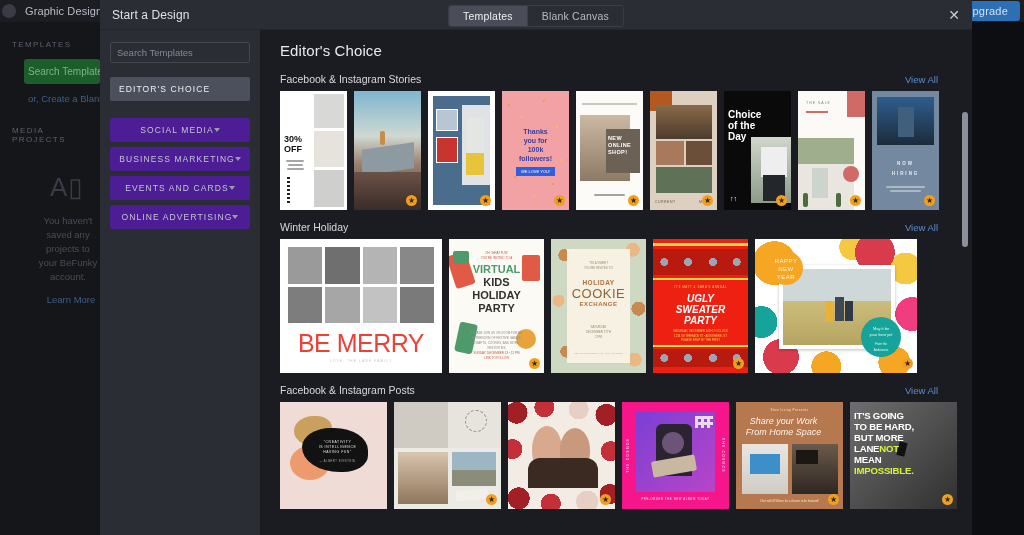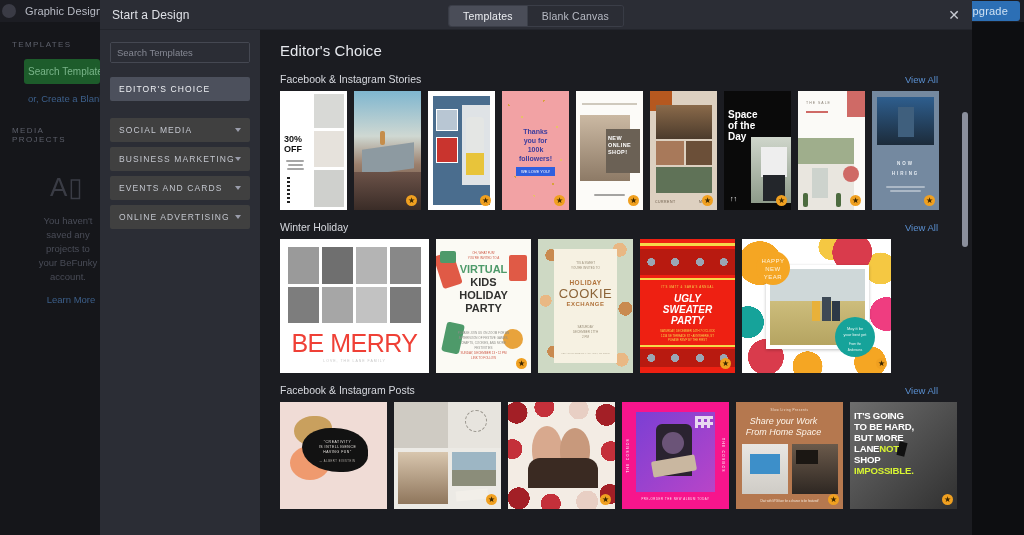--- a/index.html
+++ b/index.html
@@ -95,22 +95,22 @@
   #search-input::placeholder { color: #858893; }
 
   .nav-item {
     font-size: 8.5px; letter-spacing: 1.1px; color: #c3c6ce;
     padding: 7px 9px; border-radius: 2px; margin-bottom: 2px;
   }
   .nav-item.active { background: #4c505c; color: #eef0f4; }
   .nav-item.plain { background: #33353e; }
   .nav-gap { height: 15px; }
   .nav-cat {
-    display: flex; align-items: center; justify-content: space-between;
-    background: #404040; font-size: 8.5px; letter-spacing: 1.1px; color: #c3c6ce;
+    display: flex; align-items: center; justify-content: center;
+    background: #4c1d95; font-size: 8.5px; letter-spacing: 1.1px; color: #c3c6ce;
     padding: 7px 9px; border-radius: 2px; margin-bottom: 5px;
   }
   .chev { width: 0; height: 0; border-left: 3.5px solid transparent;
     border-right: 3.5px solid transparent; border-top: 4px solid #9a9dab; }
 
   
   #modal-content {
     flex: 1; background: #1b1c21; padding: 12px 14px 0 20px;
     overflow: hidden; position: relative;
   }
@@ -121,21 +121,21 @@
     margin-bottom: 6px; padding-right: 20px;
   }
   .row-title { color: #d7d9df; font-size: 10.5px; }
   .view-all { color: #5a8fd0; font-size: 9.5px; }
 
   .row-strip { display: flex; gap: 7px; overflow: hidden; margin-bottom: 11px; padding-right: 14px; }
 
   .thumb { position: relative; flex-shrink: 0; overflow: hidden; background: #fff; }
   .thumb.story { width: 67px; height: 119px; }
   .thumb.holiday { width: 95px; height: 134px; }
-  .thumb.wide { width: 149px; height: 134px; }
+  .thumb.wide { width: 162px; height: 134px; }
   .thumb.post { width: 107px; height: 107px; }
 
   .pro {
     position: absolute; right: 4px; bottom: 4px; width: 11px; height: 11px;
     border-radius: 50%; background: #f0a020; color: #3a2600;
     font-size: 8px; line-height: 11px; text-align: center;
   }
 
   
   #vscroll {
@@ -301,21 +301,21 @@
           <div style="position:absolute;left:36px;top:50px;width:26px;height:24px;background:#6b4f38"></div>
           <div style="position:absolute;left:6px;top:76px;width:56px;height:26px;background:#5f7257"></div>
           <div style="position:absolute;left:5px;bottom:6px;color:#6a5a48;font-size:3.5px;letter-spacing:.5px">CURRENT</div>
           <div style="position:absolute;right:5px;bottom:6px;color:#6a5a48;font-size:3.5px;letter-spacing:.5px">MOOD</div>
           <div class="pro">★</div>
         </div>
 
         <div class="thumb story">
           <div class="fill" style="background:#0a0a0a"></div>
           <div style="position:absolute;left:4px;top:18px;color:#fff;font-size:10px;font-weight:bold;line-height:11px">
-            <div>Space</div>
+            <div>Choice</div>
             <div>of the</div>
             <div>Day</div>
           </div>
           <div style="position:absolute;right:0;top:46px;width:40px;height:66px;background:linear-gradient(#cfd6cb,#8e9b8a)"></div>
           <div style="position:absolute;right:4px;top:56px;width:26px;height:30px;background:#eee"></div>
           <div style="position:absolute;right:6px;top:84px;width:22px;height:26px;background:#23262b"></div>
           <div style="position:absolute;left:6px;bottom:8px;color:#fff;font-size:7px">↑↑</div>
           <div class="pro">★</div>
         </div>
 
@@ -535,21 +535,21 @@
         </div>
 
         <div class="thumb post">
           <div class="fill" style="background:linear-gradient(135deg,#6e6e6e,#303030)"></div>
           <div style="position:absolute;left:48px;top:40px;width:8px;height:14px;background:#111;transform:rotate(14deg)"></div>
           <div style="position:absolute;left:4px;top:8px;right:4px;color:#fff;font-weight:bold;font-size:9.6px;line-height:11px;letter-spacing:-.2px">
             <div>IT'S GOING</div>
             <div>TO BE HARD,</div>
             <div>BUT MORE</div>
             <div><span>LANE</span><span style="color:#d8f532">NOT</span></div>
-            <div>SHOP</div>
+            <div>MEAN</div>
             <div style="color:#d8f532">IMPOSSIBLE.</div>
           </div>
           <div class="pro">★</div>
         </div>
       </div>
 
       <div id="vscroll"></div>
     </div>
   </div>
 </div>

